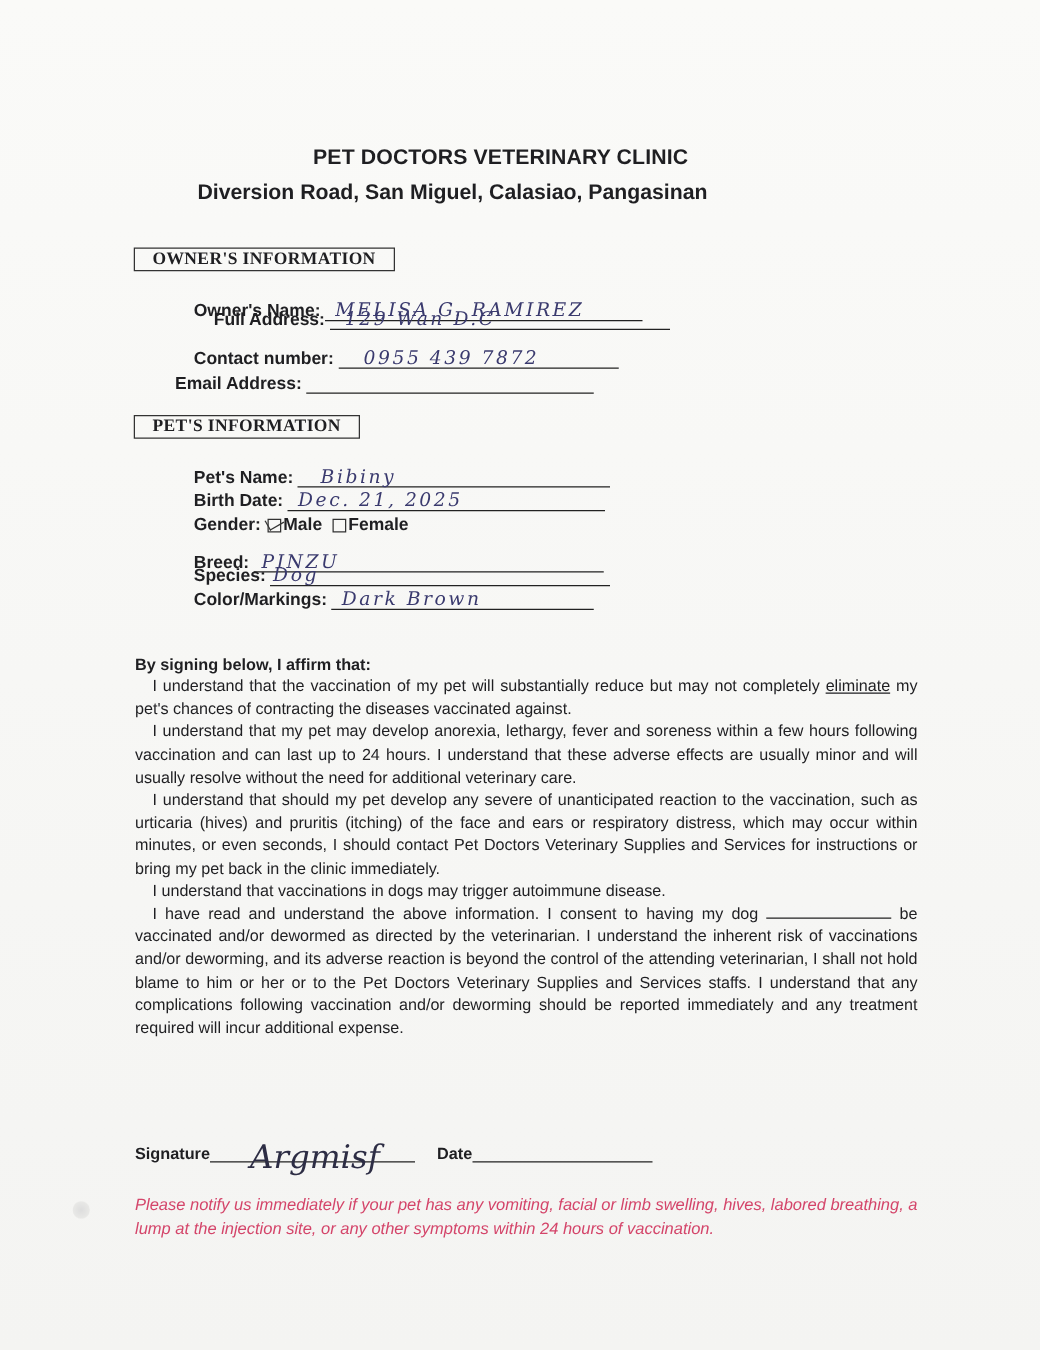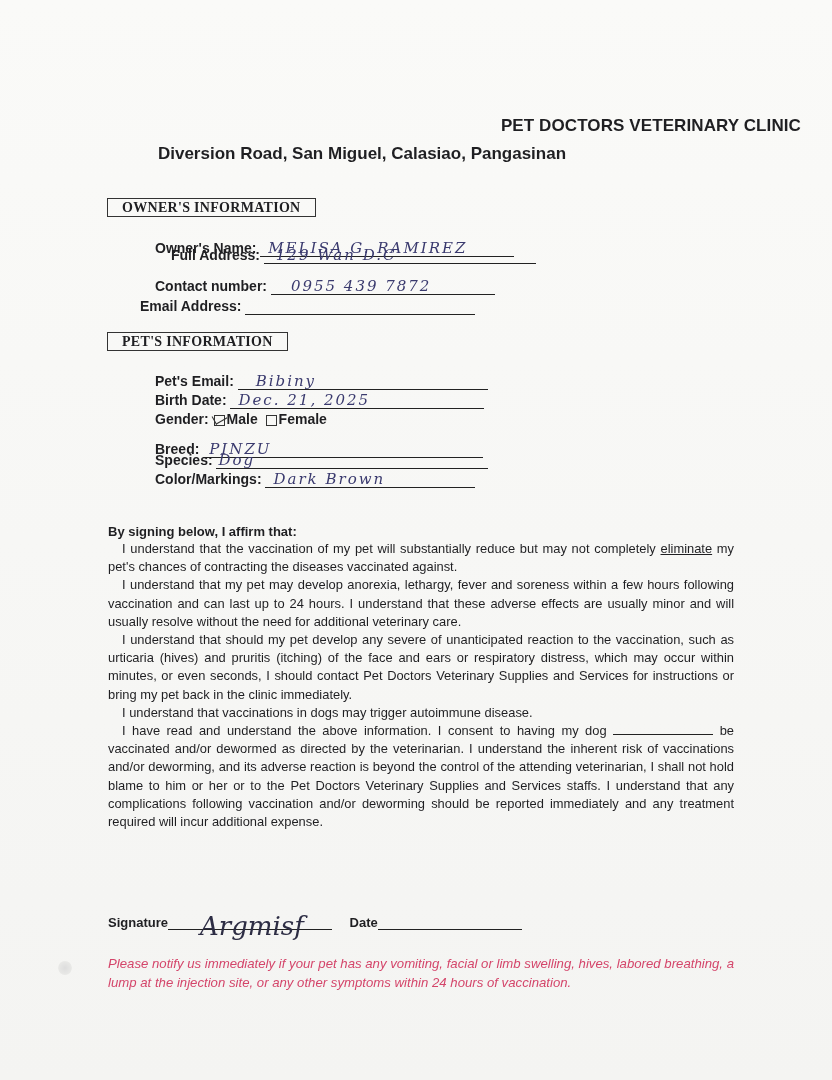--- a/index.html
+++ b/index.html
@@ -4,21 +4,21 @@
 <style>
   html, body { margin:0; padding:0; }
   body {
     width:832px; height:1080px; overflow:hidden;
     background:#f7f7f5;
     font-family:"Liberation Sans", sans-serif;
     color:#1f1f22;
     position:relative;
   }
   .page { position:absolute; inset:0; background:linear-gradient(180deg,#fafaf8 0%,#f4f4f2 100%); }
-  .title { position:absolute; left:0; width:801px; text-align:right; font-weight:bold; font-size:17px; top:116px; letter-spacing:0.1px; }
+  .title { position:absolute; left:0; width:801px; text-align:center; font-weight:bold; font-size:17px; top:116px; letter-spacing:0.1px; }
   .subtitle { position:absolute; left:0; width:724px; text-align:center; font-weight:bold; font-size:17px; top:144px; }
   .section-box {
     position:absolute; font-family:"Liberation Serif", serif; font-weight:bold; font-size:14px;
     border:1px solid #333; padding:0 14px; letter-spacing:0.3px; line-height:17px;
   }
   .field { position:absolute; font-weight:bold; font-size:14px; white-space:nowrap; line-height:18px; }
   .field .line { display:inline-block; border-bottom:1.3px solid #222; height:15px; vertical-align:bottom; position:relative; }
   .hand { position:absolute; left:8px; bottom:-1px; font-family:"DejaVu Serif", serif; font-style:italic; font-weight:normal; color:#3a3a6e; font-size:15px; letter-spacing:2px; white-space:nowrap; }
   .gender { position:absolute; font-weight:bold; font-size:14px; white-space:nowrap; }
   .chk { display:inline-block; width:9px; height:9px; border:1px solid #333; vertical-align:middle; position:relative; margin:0 2px 0 1px; }
@@ -58,21 +58,21 @@
     <span class="line" style="width:224px;"><span class="hand" style="left:20px;">0955 439 7872</span></span>
   </div>
   <div class="field" style="left:140px; top:297px;">
     <span>Email Address:</span>
     <span class="line" style="width:230px;"><span class="hand"></span></span>
   </div>
 
   <div class="section-box" style="left:107px; top:332px;">PET'S INFORMATION</div>
 
   <div class="field" style="left:155px; top:372px;">
-    <span>Pet's Email:</span>
+    <span>Pet's Name:</span>
     <span class="line" style="width:250px;"><span class="hand" style="left:18px;">Bibiny</span></span>
   </div>
   <div class="field" style="left:155px; top:391px;">
     <span>Birth Date:</span>
     <span class="line" style="width:254px;"><span class="hand">Dec. 21, 2025</span></span>
   </div>
 
   <div class="gender" style="left:155px; top:411px;">
     <span>Gender:</span>
     <span class="chk checked"></span><span>Male</span>

